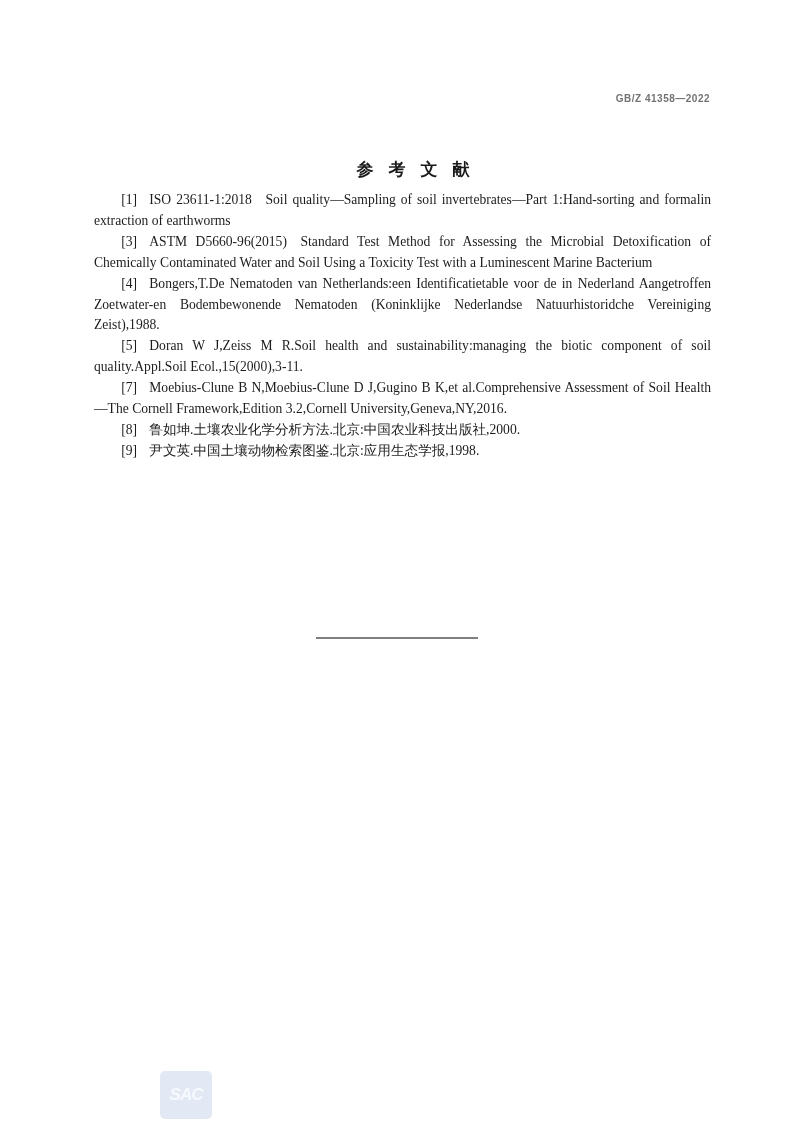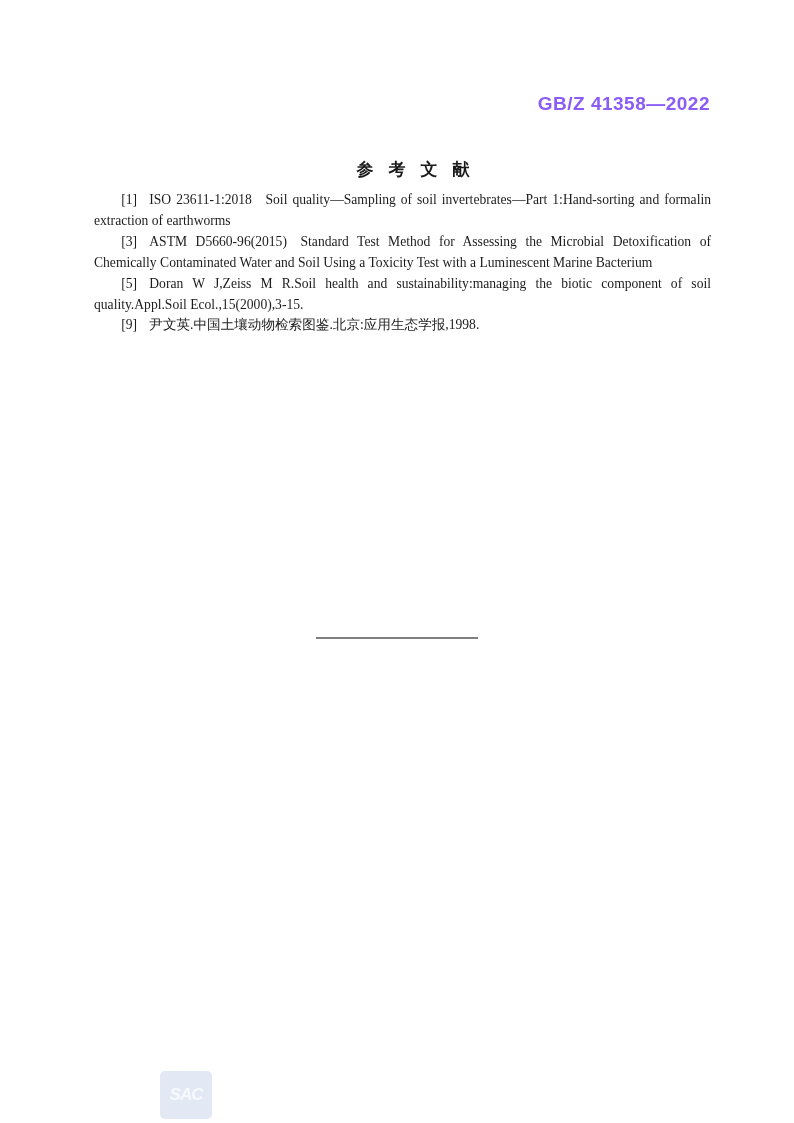--- a/index.html
+++ b/index.html
@@ -15,23 +15,23 @@
     font-family: "Liberation Serif", serif;
     color: #1c1c1c;
     overflow: hidden;
   }
   .header-code {
     position: absolute;
     top: 93px;
     right: 84px;
     font-family: "Liberation Sans", sans-serif;
     font-weight: bold;
-    font-size: 19px;
+    font-size: 10px;
     letter-spacing: 0.5px;
-    color: #8b5cf6;
+    color: #737373;
   }
   .doc-title {
     position: absolute;
     top: 158px;
     left: 16px;
     width: 100%;
     text-align: center;
     font-family: "Liberation Sans", sans-serif;
     font-weight: bold;
     font-size: 17px;
@@ -91,21 +91,24 @@
 
 <div class="page">
 
   <div class="header-code">GB/Z 41358—2022</div>
 
   <div class="doc-title">参考文献</div>
 
   <div class="refs">
     <p class="ref"><span class="ref-label">[1]</span><span class="ref-text">ISO 23611-1:2018  Soil quality—Sampling of soil invertebrates—Part 1:Hand-sorting and formalin extraction of earthworms</span></p>
     <p class="ref"><span class="ref-label">[3]</span><span class="ref-text">ASTM D5660-96(2015)  Standard Test Method for Assessing the Microbial Detoxification of Chemically Contaminated Water and Soil Using a Toxicity Test with a Luminescent Marine Bacterium</span></p>
-    <p class="ref"><span class="ref-label">[5]</span><span class="ref-text">Doran W J,Zeiss M R.Soil health and sustainability:managing the biotic component of soil quality.Appl.Soil Ecol.,15(2000),3-15.</span></p>
+    <p class="ref"><span class="ref-label">[4]</span><span class="ref-text">Bongers,T.De Nematoden van Netherlands:een Identificatietable voor de in Nederland Aangetroffen Zoetwater-en Bodembewonende Nematoden (Koninklijke Nederlandse Natuurhistoridche Vereiniging Zeist),1988.</span></p>
+    <p class="ref"><span class="ref-label">[5]</span><span class="ref-text">Doran W J,Zeiss M R.Soil health and sustainability:managing the biotic component of soil quality.Appl.Soil Ecol.,15(2000),3-11.</span></p>
+    <p class="ref"><span class="ref-label">[7]</span><span class="ref-text">Moebius-Clune B N,Moebius-Clune D J,Gugino B K,et al.Comprehensive Assessment of Soil Health—The Cornell Framework,Edition 3.2,Cornell University,Geneva,NY,2016.</span></p>
+    <p class="ref"><span class="ref-label">[8]</span><span class="ref-text">鲁如坤.土壤农业化学分析方法.北京:中国农业科技出版社,2000.</span></p>
     <p class="ref"><span class="ref-label">[9]</span><span class="ref-text">尹文英.中国土壤动物检索图鉴.北京:应用生态学报,1998.</span></p>
   </div>
 
   <hr class="end-divider">
 
   <div class="watermark">
     <span class="watermark-text">SAC</span>
   </div>
 
 </div>

